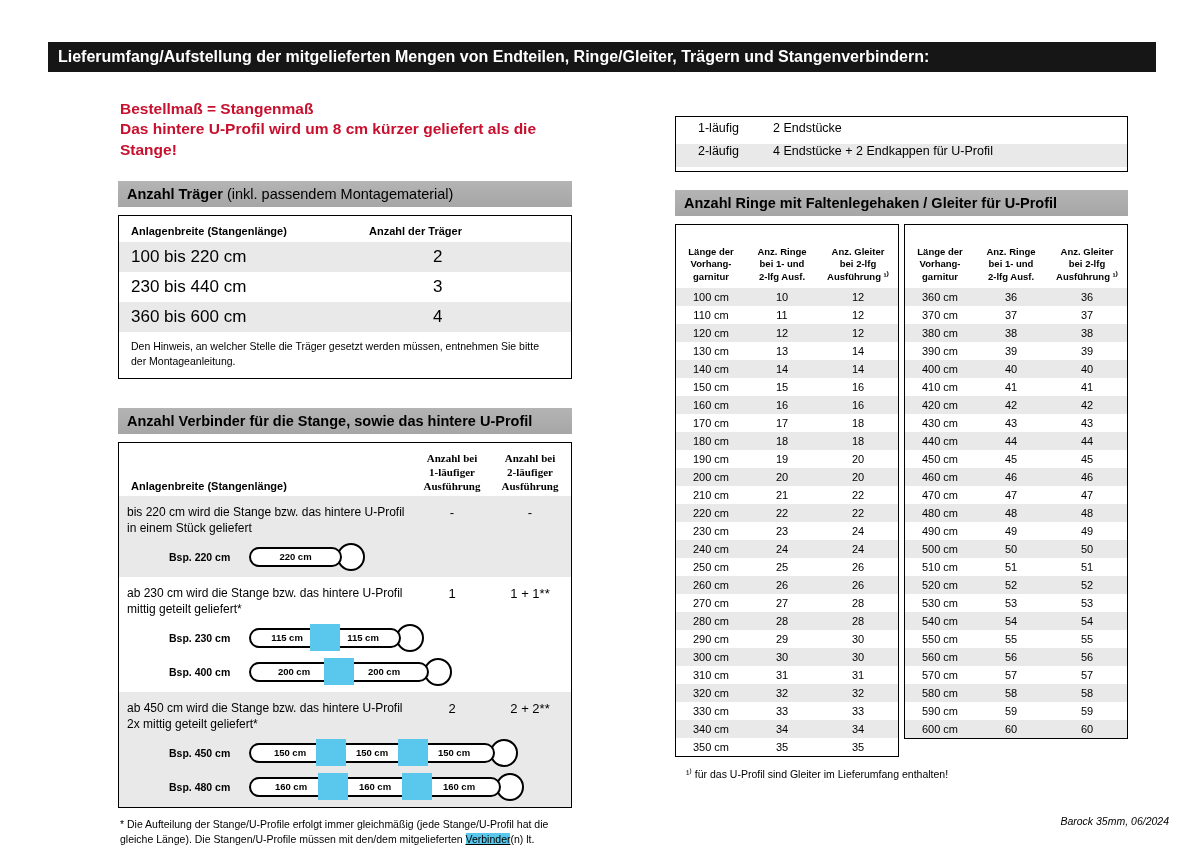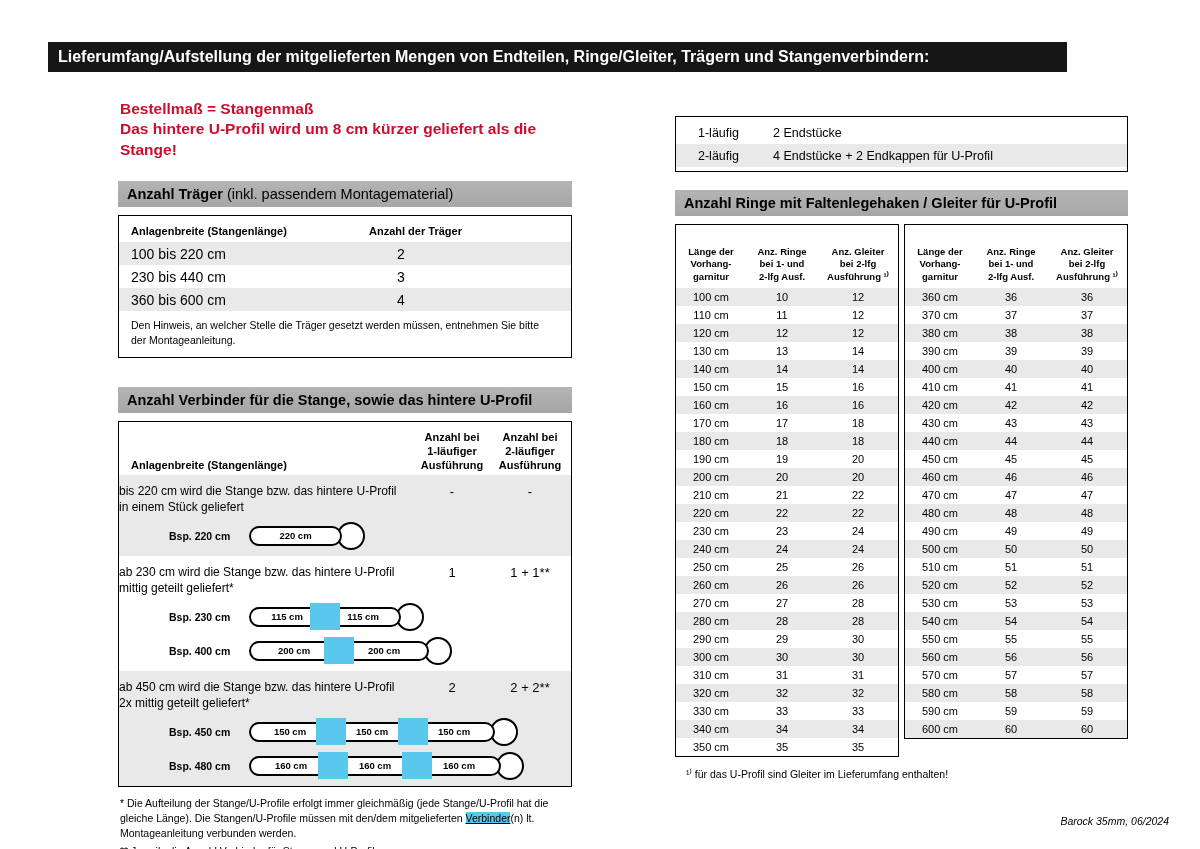--- a/index.html
+++ b/index.html
@@ -1,20 +1,20 @@
 <!DOCTYPE html>
 <html style="--red: #c8102e; --cyan: #5ac8ec; --bar_gray: #a6a6a6; --row_gray: #e9e9e9; --title_bar: #161616;"><head>
 <meta charset="utf-8">
 <style>
   * { margin:0; padding:0; box-sizing:border-box; }
   html,body { width:1200px; height:849px; background:#fff; color:#000;
               font-family:"Liberation Sans", sans-serif; }
   .page { position:relative; width:1200px; height:849px; overflow:hidden; background:#fff; }
 
-  .title-bar { position:absolute; left:48px; top:42px; width:1019px; height:30px;
+  .title-bar { position:absolute; left:48px; top:42px; width:1108px; height:30px;
                background:var(--title_bar,#161616); color:#fff; font-weight:bold;
                font-size:16px; line-height:30px; padding-left:10px; white-space:nowrap; }
 
   .col-left  { position:absolute; left:118px; top:99px;  width:454px; }
   .col-right { position:absolute; left:675px; top:108px; width:453px; }
 
   .notice { color:var(--red,#c8102e); font-weight:bold; font-size:15.5px;
             line-height:1.32; margin-bottom:21px; padding-left:2px; }
 
   .section-bar { background:linear-gradient(180deg,#b4b4b4,var(--bar_gray,#a0a0a0));
@@ -22,51 +22,51 @@
                  font-size:14.5px; font-weight:bold; }
   .section-bar .light { font-weight:normal; }
   .mt-28 { margin-top:29px; }
   .mt-18 { margin-top:18px; }
 
   .box { border:1px solid #000; margin-top:8px; background:#fff; }
 
   
   .t-head { display:flex; padding:9px 0 5px; font-weight:bold; font-size:11px; }
   .t-head .tc1, .t-row .tc1 { width:250px; padding-left:12px; }
-  .t-row { display:flex; height:23px; align-items:center; font-size:14px; }
+  .t-row { display:flex; height:30px; align-items:center; font-size:17px;gap:36px; }
   .t-row .tc2 { padding-left:28px; }
   .t-body > div:nth-of-type(odd) { background:var(--row_gray,#e9e9e9); }
   .t-note { font-size:10.5px; line-height:1.4; padding:7px 16px 9px 12px; }
 
   
   .v-head { display:flex; padding:8px 0 2px; font-weight:bold; font-size:11px; }
   .v-head .vh1 { width:294px; padding-left:12px; align-self:flex-end; padding-bottom:2px; }
-  .v-head .vh2, .v-head .vh3 { width:78px; text-align:center; white-space:pre-line; line-height:1.3; }
+  .v-head .vh2, .v-head .vh3 { width:78px; text-align:center; white-space:pre-line; line-height:1.3;font-family:Liberation Serif, serif; }
   .v-group { padding:8px 0 6px; }
   .v-group.gray { background:var(--row_gray,#e9e9e9); }
   .v-row { display:flex; }
-  .v-text { width:294px; padding-left:0; font-size:12px; line-height:1.38; white-space:pre-line; }
+  .v-text { width:294px; padding-left:8px; font-size:12px; line-height:1.38; white-space:pre-line; }
   .v-val  { width:78px; text-align:center; font-size:13px; padding-top:1px; }
   .v-example { display:flex; align-items:center; margin:6px 0 0 50px; height:28px; }
   .bsp { font-weight:bold; font-size:10.5px; width:80px; flex:none; }
   .rod { display:inline-flex; align-items:center; }
   .pill { height:20px; border:2px solid #000; border-radius:10px; background:#fff;
           display:inline-flex; align-items:center; justify-content:center;
           font-size:9.5px; font-weight:bold; position:relative; z-index:1; flex:none; }
   .connector { width:30px; height:27px; background:var(--cyan,#5ac8ec);
                margin-left:-15px; margin-right:-15px; position:relative; z-index:2; flex:none; }
   .knob { width:28px; height:28px; border:2px solid #000; border-radius:50%;
           background:#fff; margin-left:-5px; flex:none; position:relative; z-index:0; }
   .fn  { font-size:10.5px; line-height:1.45; margin-top:9px; padding-left:2px; width:452px; }
   .fn .hl { background:var(--cyan,#5ac8ec); text-decoration:underline; }
   .fn2 { font-size:10.5px; margin-top:3px; padding-left:2px; }
 
   
   .e-box { padding:4px 0; }
-  .e-row { display:flex; height:23px; align-items:center; font-size:12.5px; }
+  .e-row { display:flex; height:23px; align-items:flex-start; font-size:12.5px; }
   .e-row .ec1 { width:97px; padding-left:22px; flex:none; }
   .e-body > div:nth-of-type(even) { background:var(--row_gray,#e9e9e9); }
 
   
   .ringe-tables { display:flex; gap:5px; margin-top:8px; align-items:flex-start; }
   .r-table { border:1px solid #000; width:224px; background:#fff; }
   .r-head { display:flex; padding:7px 0 5px; font-weight:bold; font-size:9.5px;
             line-height:1.3; text-align:center; }
   .r-head span { white-space:pre-line;margin-top:14px; }
   .rc1 { width:70px; } .rc2 { width:72px; } .rc3 { width:80px; }

